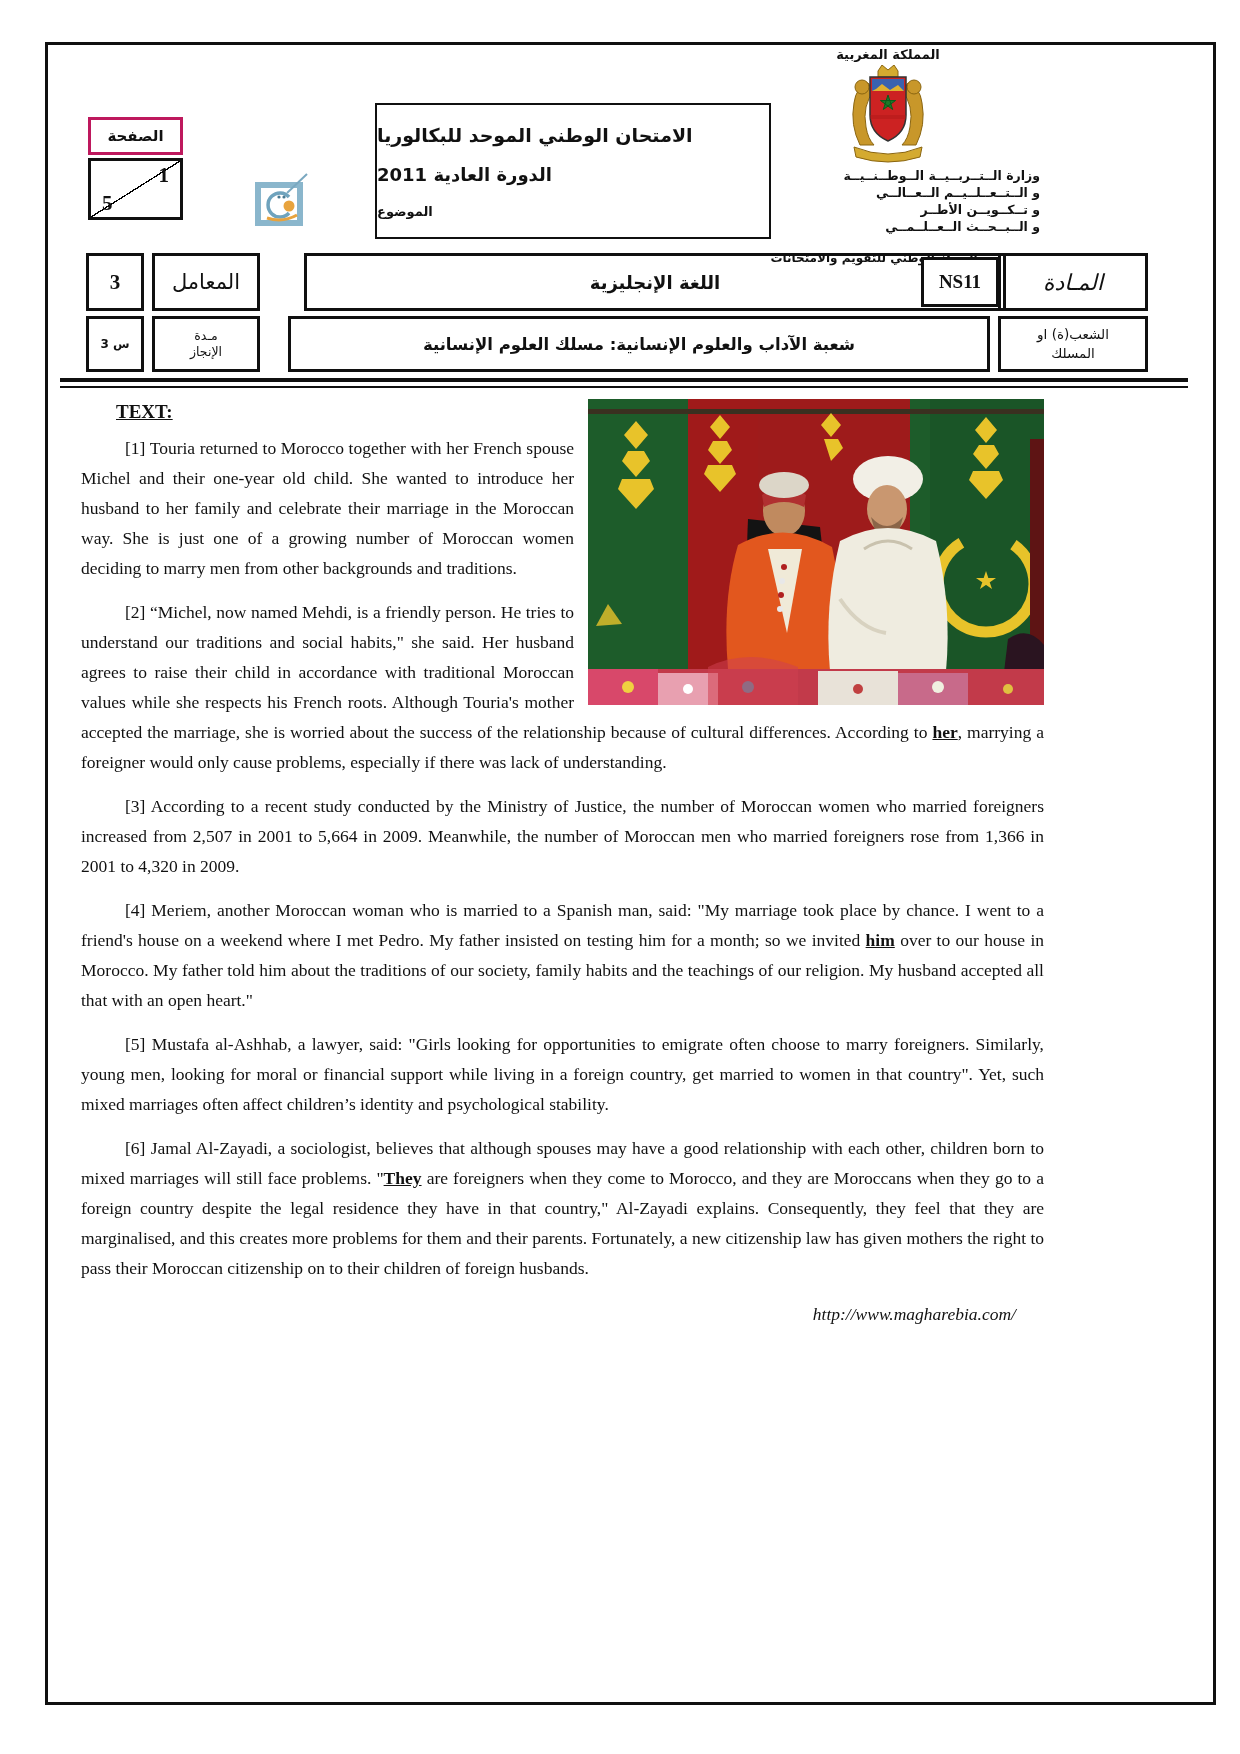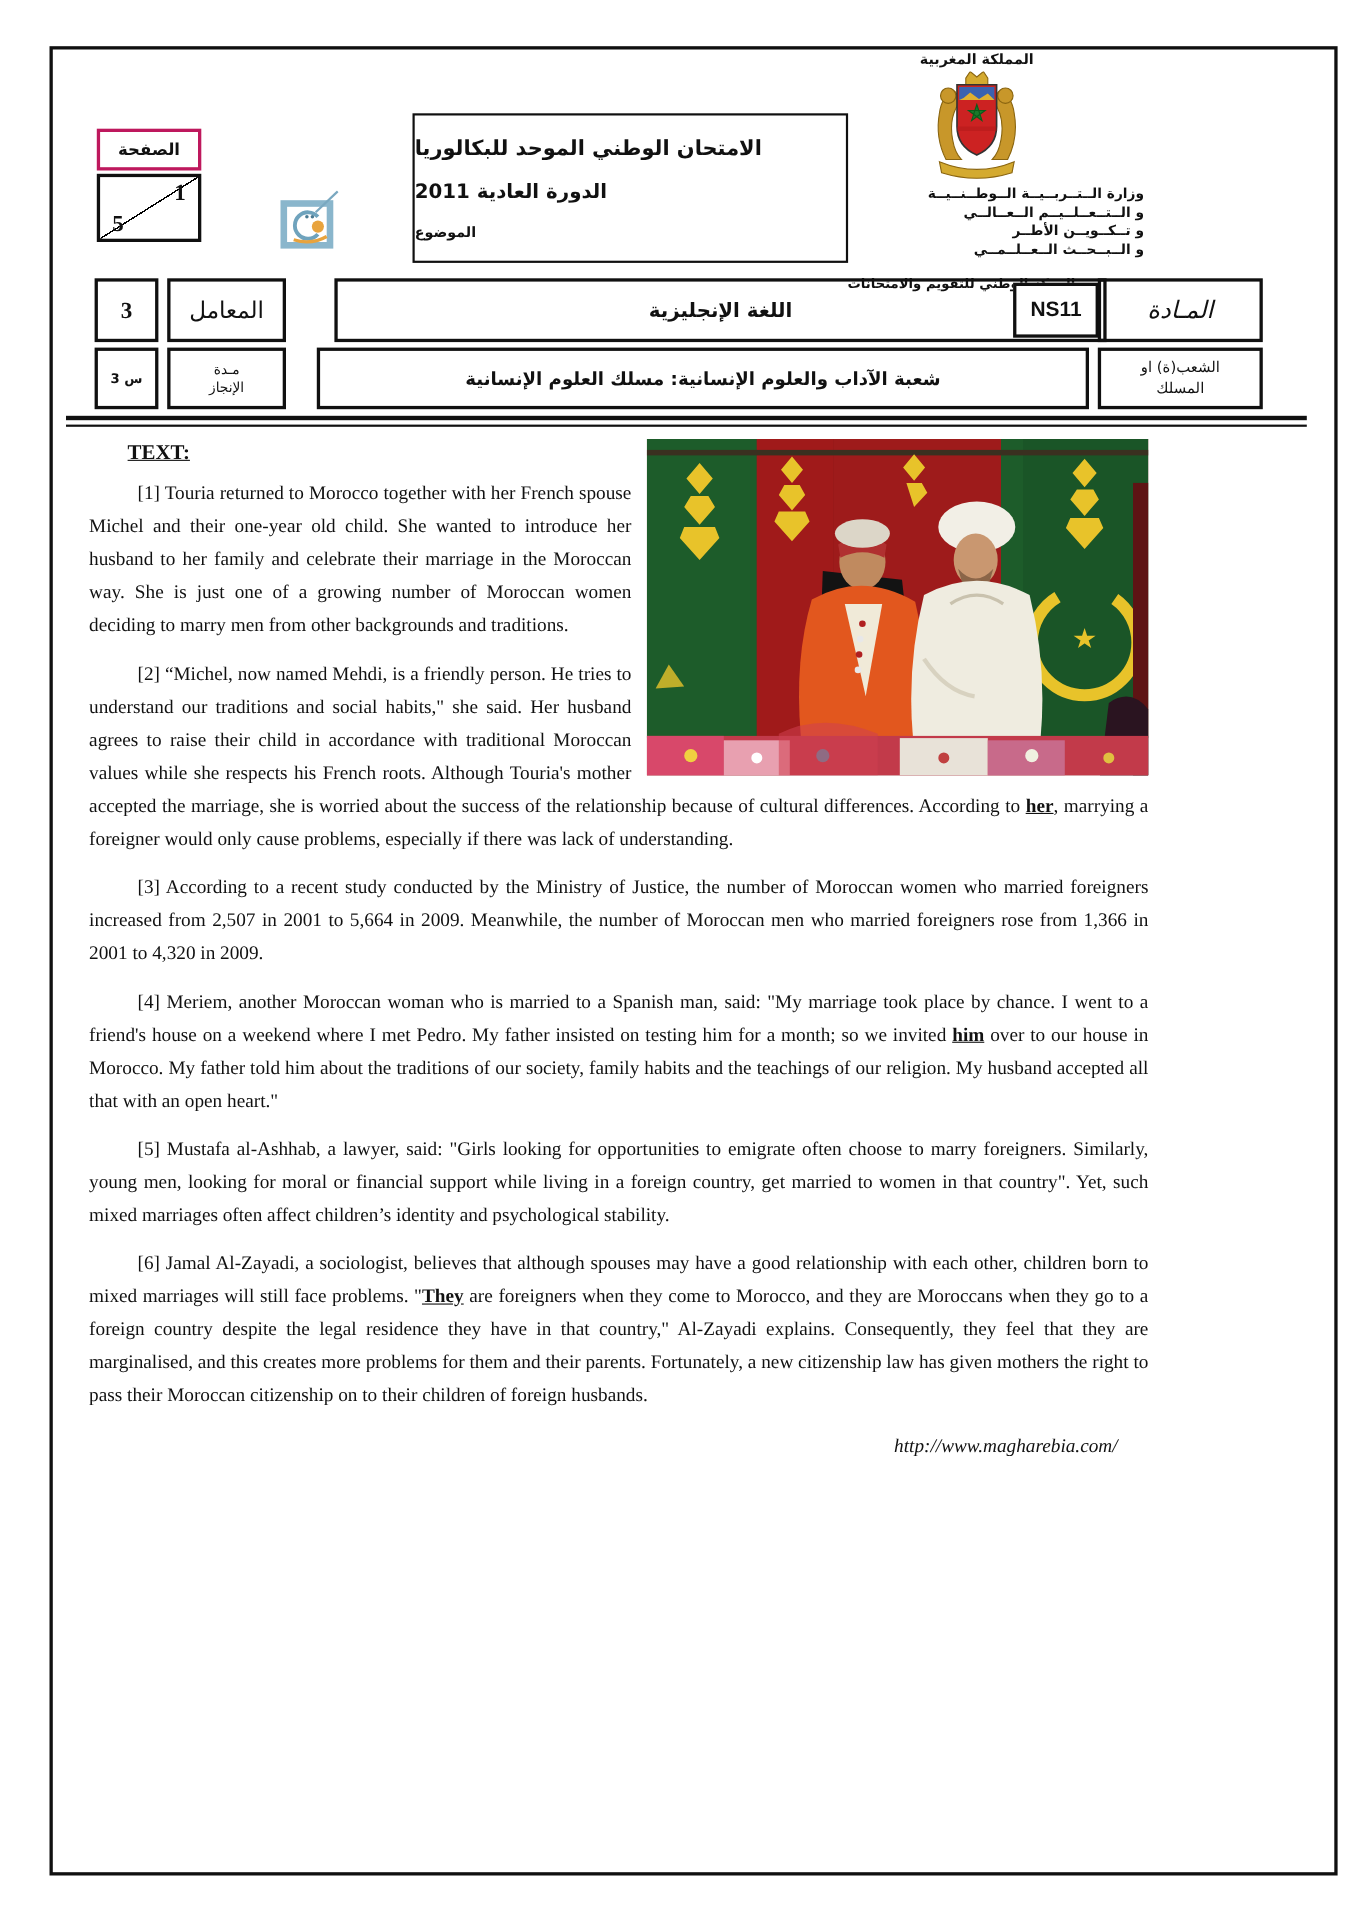--- a/index.html
+++ b/index.html
@@ -45,21 +45,21 @@
   .colB{left:104px;width:108px;}
   .colC{left:240px;width:702px;}
   .colD{left:950px;width:150px;}
   .coefv{font-family:"Liberation Serif",serif;font-size:21px;font-weight:bold;}
   .coefl{font-size:21px;}
   .durv{font-family:"DejaVu Sans",sans-serif;font-size:12px;font-weight:bold;direction:ltr;}
   .durl{font-size:12.5px;line-height:16px;}
   .subjv{font-size:18px;font-weight:bold;position:relative;}
   .code{position:absolute;right:4px;top:50%;transform:translateY(-50%);height:44px;width:72px;
         border:3px solid #101010;background:#fff;display:flex;align-items:center;justify-content:center;
-        font-family:Liberation Sans, sans-serif;font-weight:bold;font-size:19px;direction:ltr;}
+        font-family:Liberation Serif, serif;font-weight:bold;font-size:19px;direction:ltr;}
   .subjl{font-size:22px;font-style:italic;}
   .streamv{font-size:16.5px;font-weight:bold;}
   .streaml{font-size:13.5px;line-height:19px;}
 
   .dblrule{position:absolute;left:12px;top:333px;width:1128px;height:4px;
            border-top:4px solid #101010;border-bottom:2px solid #101010;}
 
   
   .bodytext{position:absolute;left:20px;top:352px;width:976px;font-size:17.5px;line-height:30px;
             text-align:justify;}

